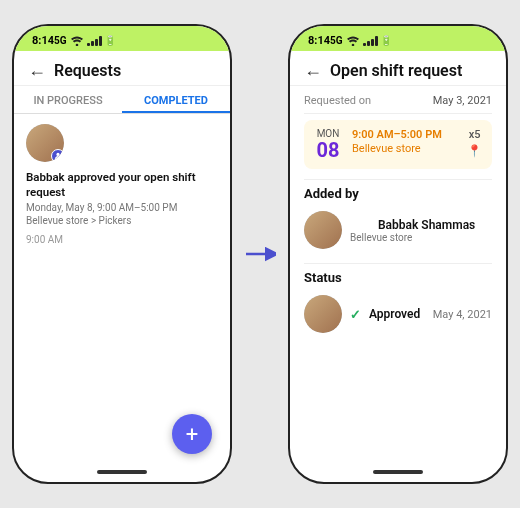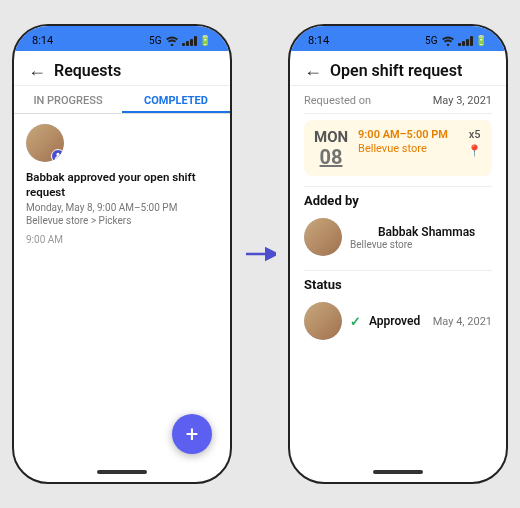--- a/index.html
+++ b/index.html
@@ -25,26 +25,26 @@
       border: 2px solid #222;
       width: 220px;
       height: 460px;
       overflow: hidden;
       position: relative;
       display: flex;
       flex-direction: column;
     }
     .phone-status-bar {
       display: flex;
-      justify-content: space-between;
+      justify-content: flex-start;
       align-items: center;
       padding: 8px 18px 4px;
       font-size: 11px;
-      font-weight: 400;
-      background: #3b82f6;
+      font-weight: 700;
+      background: #bef264;
     }
     .status-icons {
       display: flex;
       align-items: center;
       gap: 3px;
       font-size: 10px;
     }
     .phone-content {
       flex: 1;
       overflow: hidden;
@@ -213,31 +213,30 @@
       gap: 10px;
       margin-bottom: 10px;
     }
     .shift-date-block {
       display: flex;
       flex-direction: column;
       align-items: center;
       min-width: 28px;
     }
     .shift-dow {
-      font-size: 15px;
+      font-size: 10px;
       color: #555;
       text-transform: uppercase;
-      font-weight: 700;
+      font-weight: 400;
     }
     .shift-day {
       font-size: 20px;
       font-weight: 700;
-      color: #737373;
+      color: #6d28d9;
       line-height: 1.1;
-      text-decoration: underline;
     }
     .shift-info {
       flex: 1;
     }
     .shift-time {
       font-size: 11px;
       font-weight: 600;
       color: #e67e00;
     }
     .shift-role {

